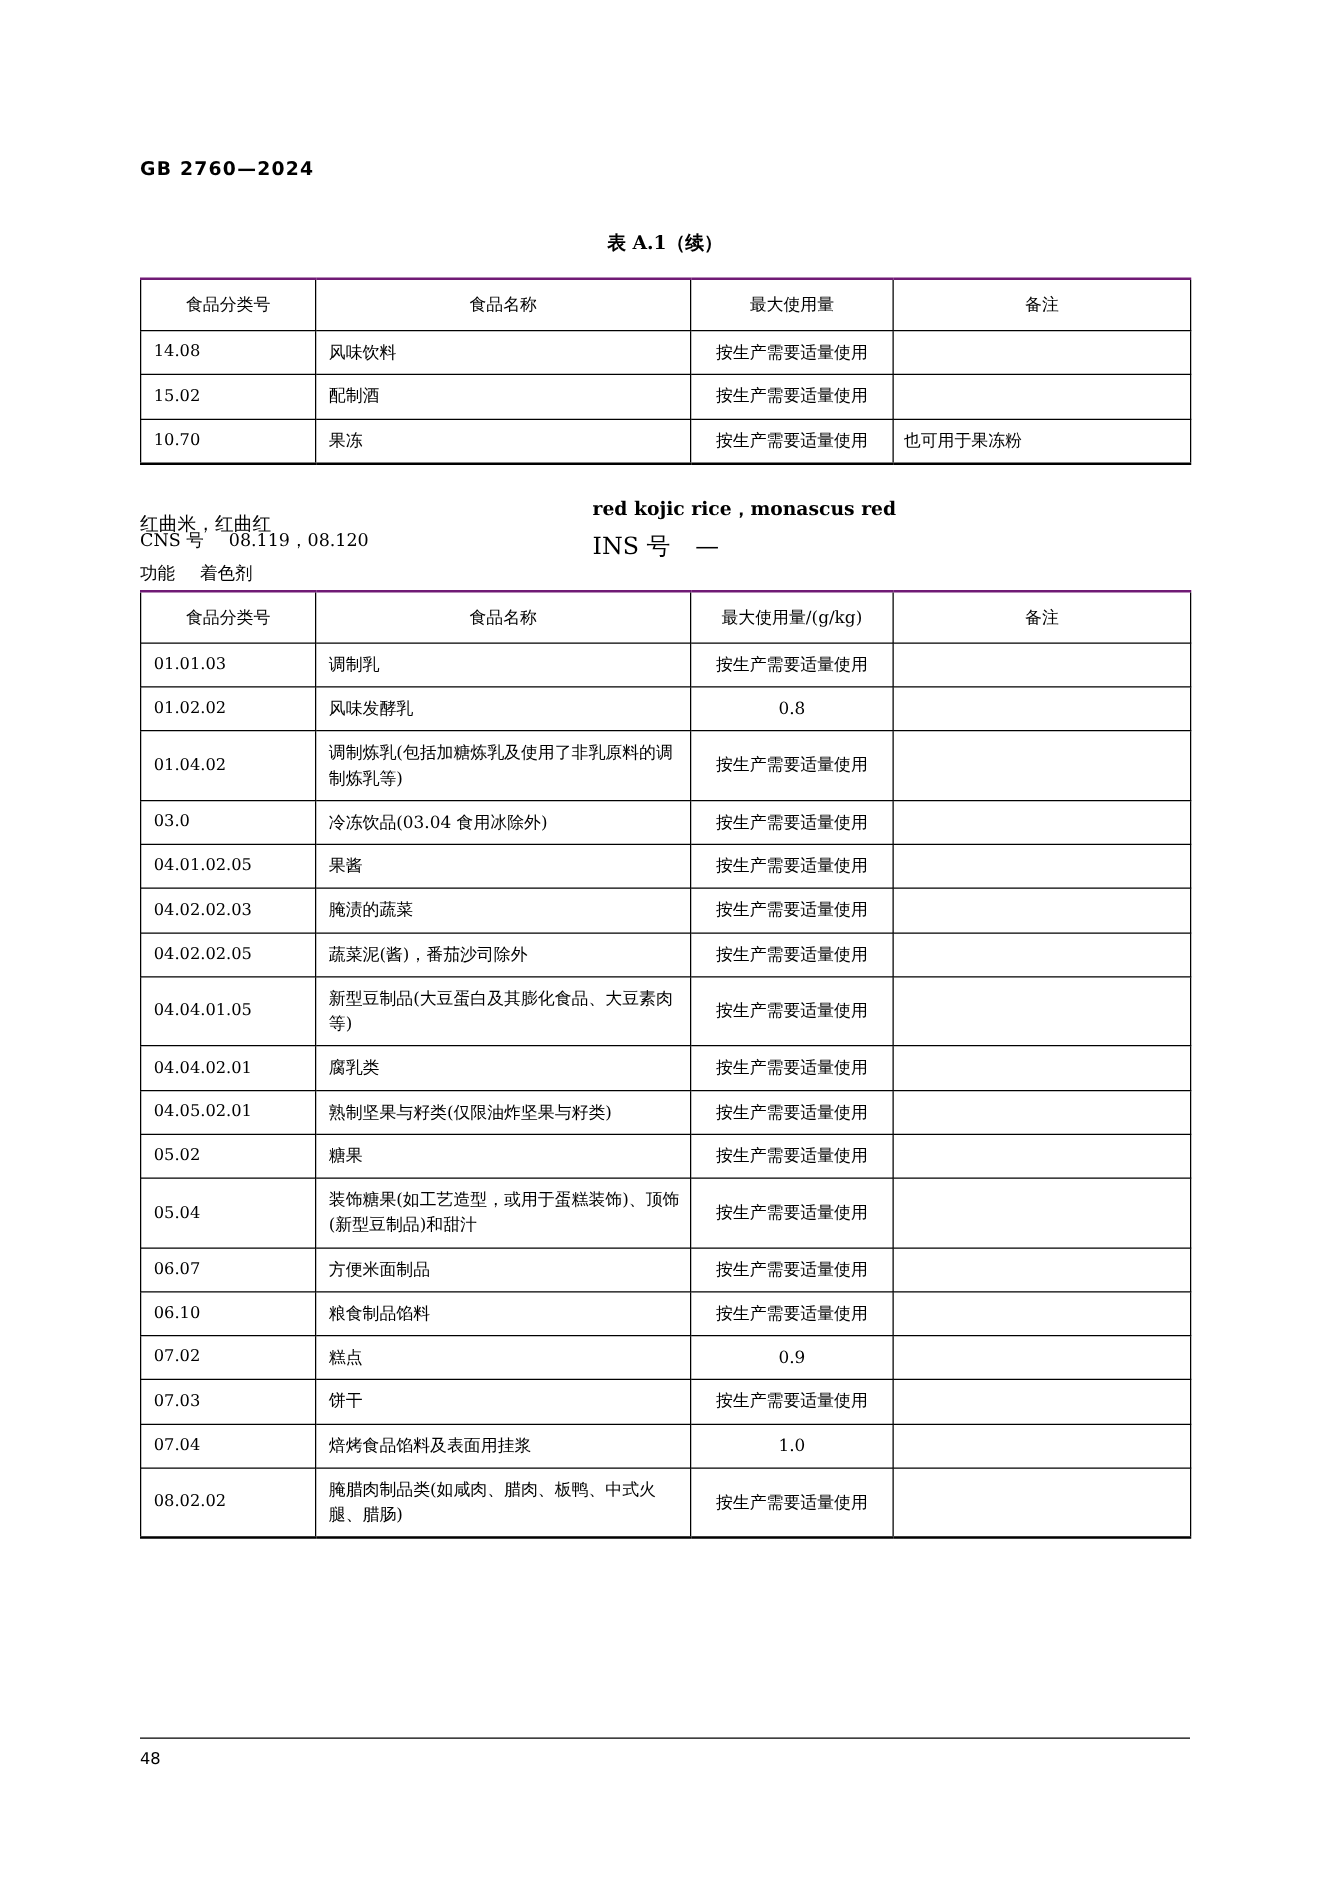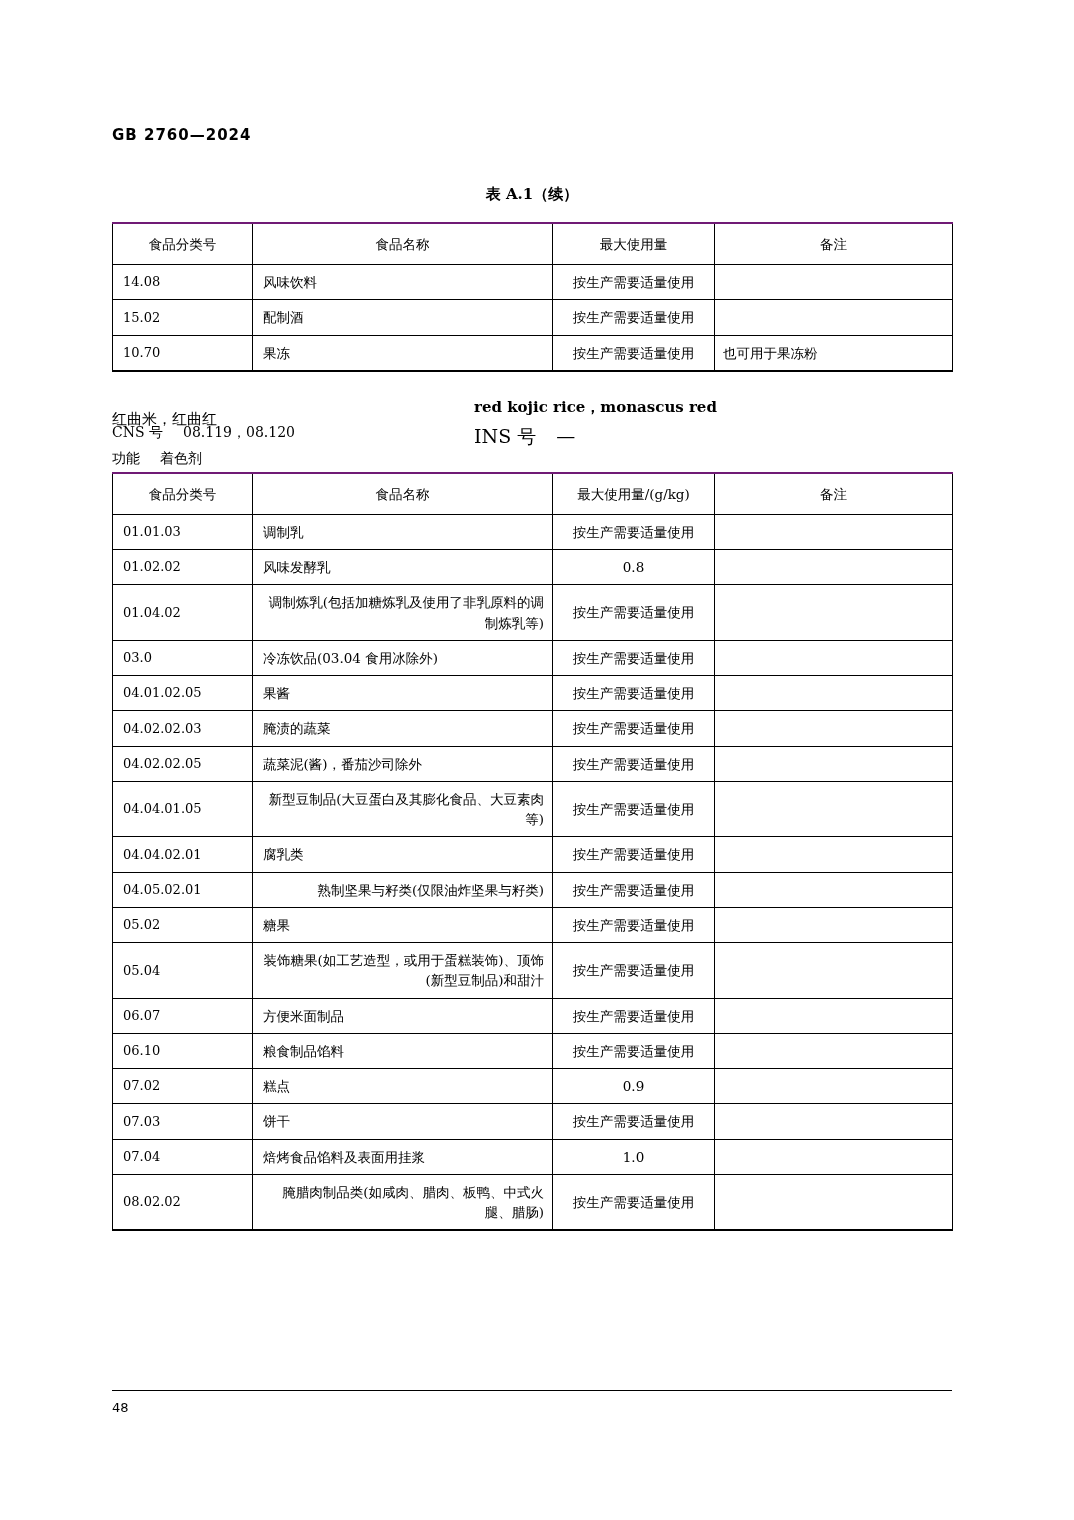--- a/index.html
+++ b/index.html
@@ -138,21 +138,21 @@
     width: 840px;
     border-top: 1px solid #000;
   }
   .page-num {
     position: absolute;
     left: 112px;
     top: 1400px;
     font-family: "DejaVu Sans", "Liberation Sans", sans-serif;
     font-size: 13px;
   }
-  .two-line { line-height: 1.5; text-align: right; }
+  .two-line { line-height: 1.5; }
 </style>
 </head>
 <body>
 
 <div class="page">
 
   <div class="header">GB 2760—2024</div>
 
   <div class="content">
 

